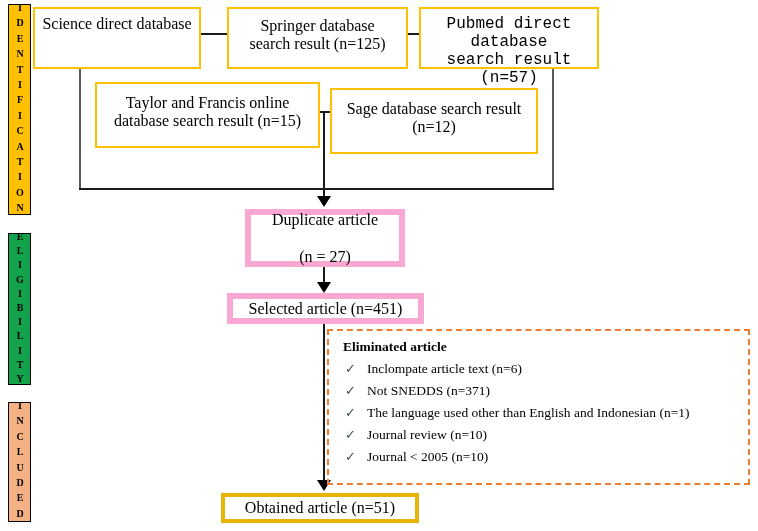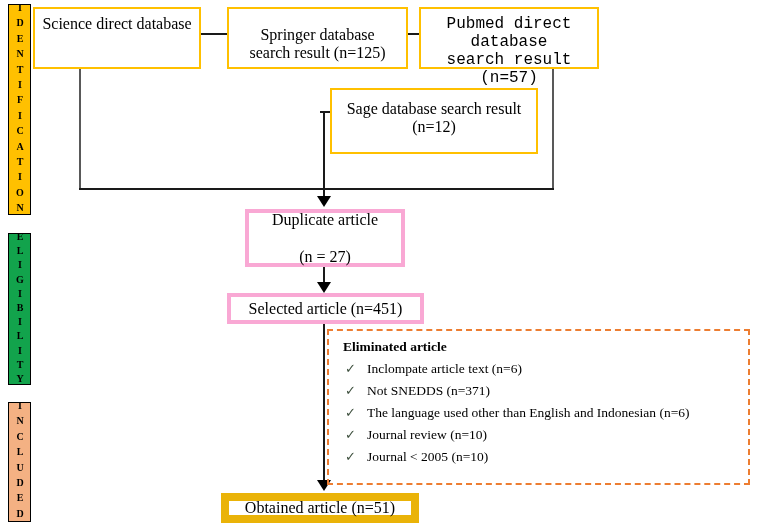--- a/index.html
+++ b/index.html
@@ -23,24 +23,24 @@
   #stage-included { left:8px; top:402px; width:23px; height:120px; background:#F4B183; }
   #stage-included span { letter-spacing:4.4px; }
 
   
   .box {
     position:absolute; background:#fff; box-sizing:border-box;
     display:flex; flex-direction:column; align-items:center; text-align:center;
     font-size:16px; line-height:18px;
   }
   .gold   { border:2px solid #FFC000; }
-  .green  { border:4px solid #f9a8d4;gap:16px; }
-  .orange { border:8px solid #eab308; }
+  .green  { border:6px solid #f9a8d4;gap:16px; }
+  .orange { border:4px solid #eab308; }
   #box-science  { left:33px;  top:7px;  width:168px; height:62px; padding-top:6px; }
-  #box-springer { left:227px; top:7px;  width:181px; height:62px; padding-top:17px; }
+  #box-springer { left:227px; top:7px;  width:181px; height:62px; padding-top:8px; }
   #box-pubmed   { left:419px; top:7px;  width:180px; height:62px; padding-top:6px;font-family:Liberation Mono, monospace; }
   #box-taylor   { left:95px;  top:82px; width:225px; height:66px; padding-top:10px; }
   #box-sage     { left:330px; top:88px; width:208px; height:66px; padding-top:10px; }
   #box-duplicate{ left:245px; top:209px; width:160px; height:58px; justify-content:center; line-height:21px; }
   #box-selected { left:227px; top:293px; width:197px; height:31px; justify-content:center; }
   #box-obtained { left:221px; top:493px; width:198px; height:30px; justify-content:center; }
 
   
   .line { position:absolute; background:#1a1a1a; }
   .line.gray { background:#595959; }
@@ -93,20 +93,24 @@
   </div>
   <div class="box gold" id="box-springer">
     <span>Springer database</span>
     <span>search result (n=125)</span>
   </div>
   <div class="box gold" id="box-pubmed">
     <span>Pubmed direct database</span>
     <span>search result (n=57)</span>
   </div>
 
+  <div class="box gold" id="box-taylor">
+    <span>Taylor and Francis online</span>
+    <span>database search result (n=15)</span>
+  </div>
   <div class="box gold" id="box-sage">
     <span>Sage database search result</span>
     <span>(n=12)</span>
   </div>
 
   <div class="line" id="conn-ab"></div>
   <div class="line" id="conn-bc"></div>
   <div class="line" id="conn-de"></div>
   <div class="line gray" id="vert-a"></div>
   <div class="line gray" id="vert-c"></div>
@@ -133,21 +137,21 @@
       <li>
         <span class="check">✓</span>
         <span>Inclompate article text (n=6)</span>
       </li>
       <li>
         <span class="check">✓</span>
         <span>Not SNEDDS (n=371)</span>
       </li>
       <li>
         <span class="check">✓</span>
-        <span>The language used other than English and Indonesian (n=6)</span>
+        <span>The language used other than English and Indonesian (n=1)</span>
       </li>
       <li>
         <span class="check">✓</span>
         <span>Journal review (n=10)</span>
       </li>
       <li>
         <span class="check">✓</span>
         <span>Journal &lt; 2005 (n=10)</span>
       </li>
     </ul>

